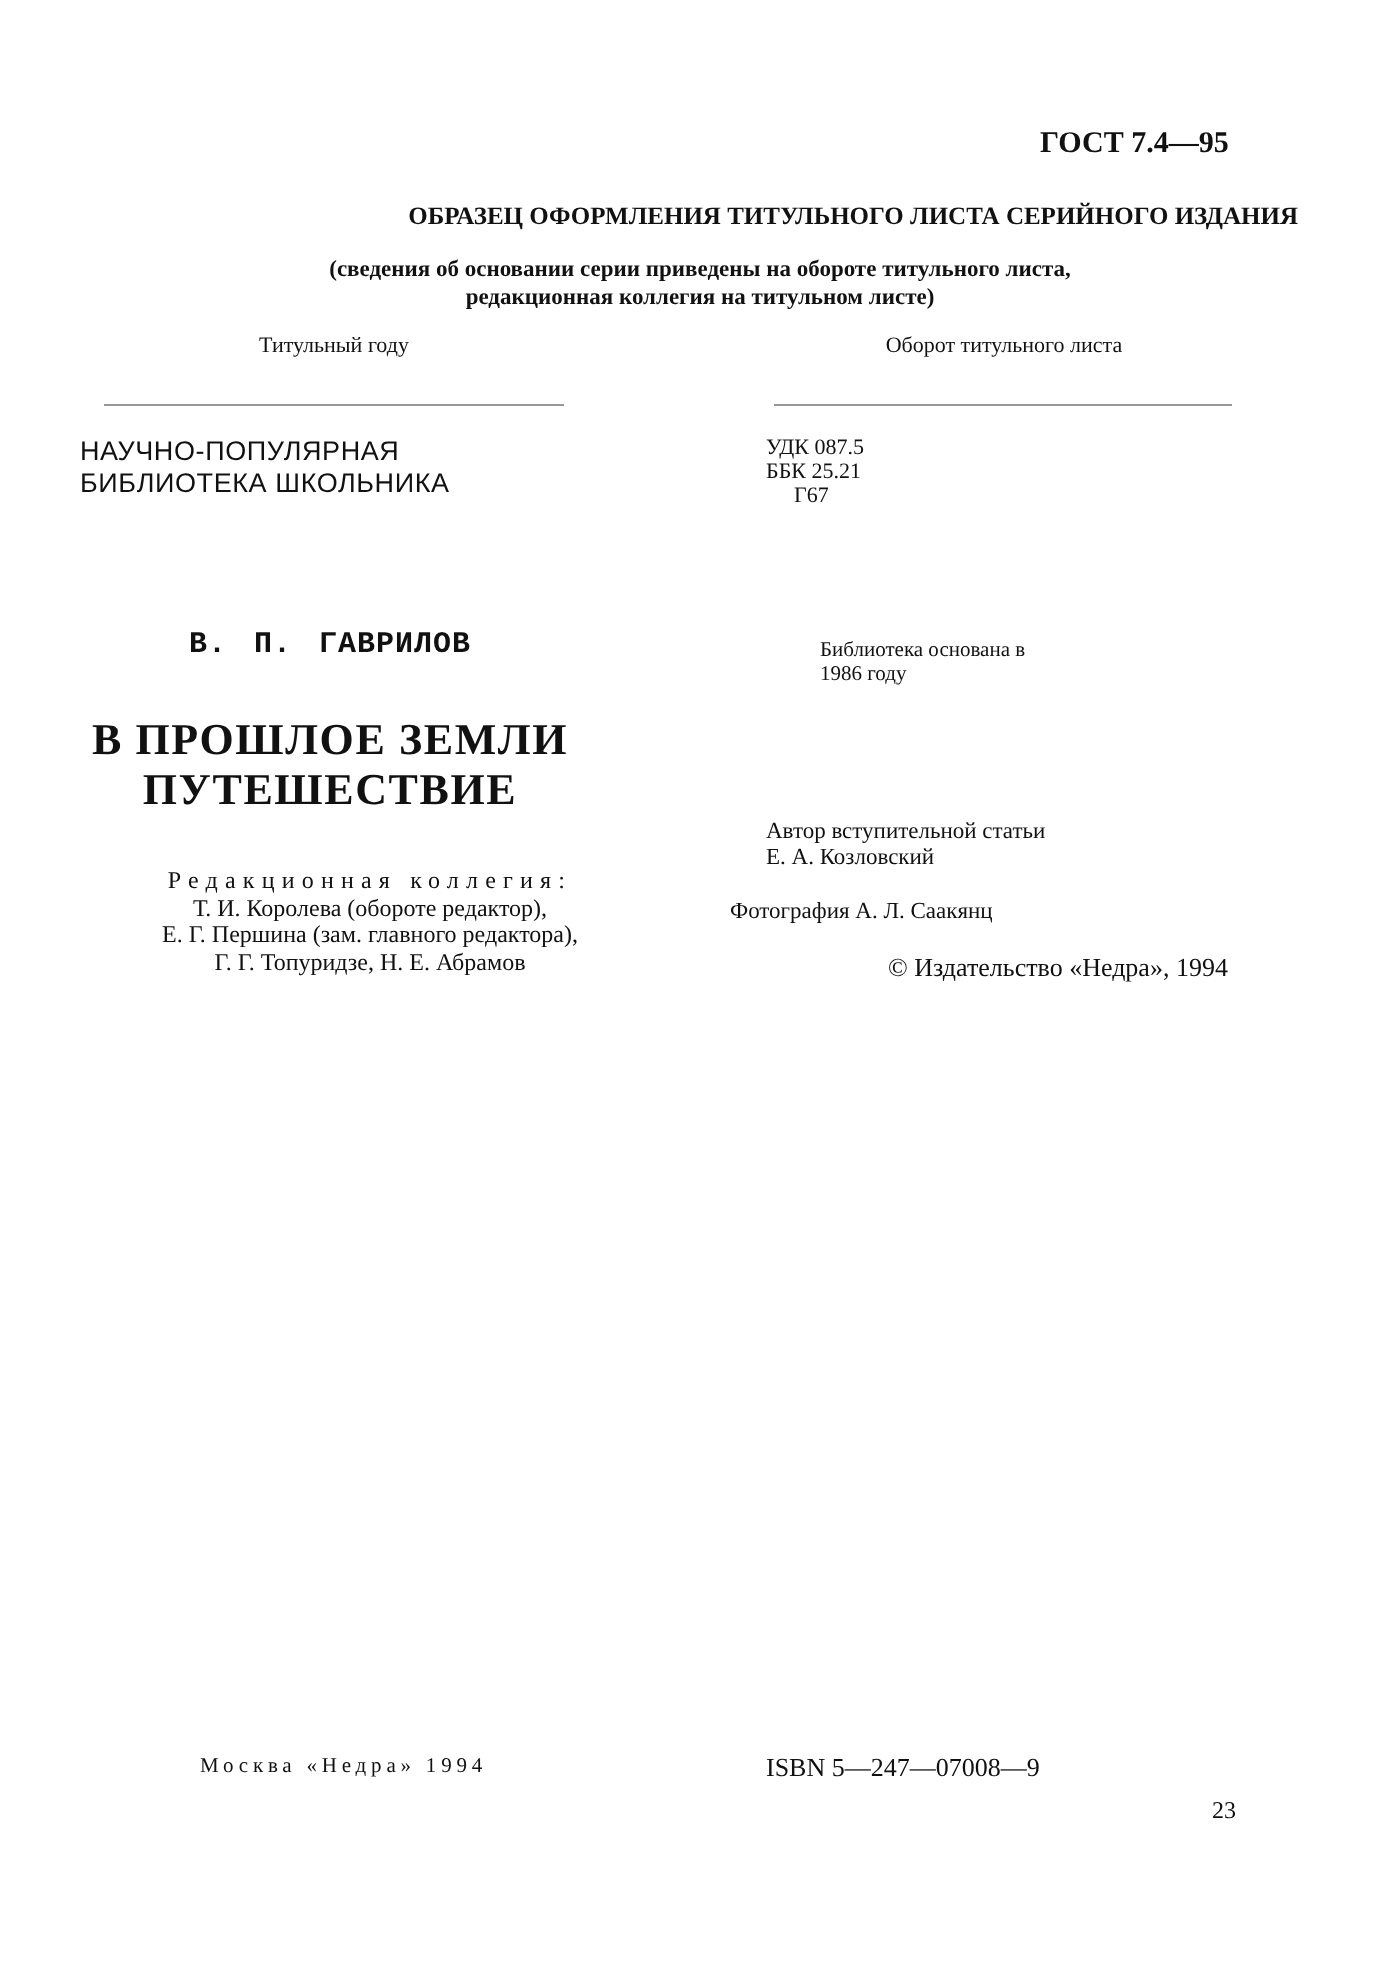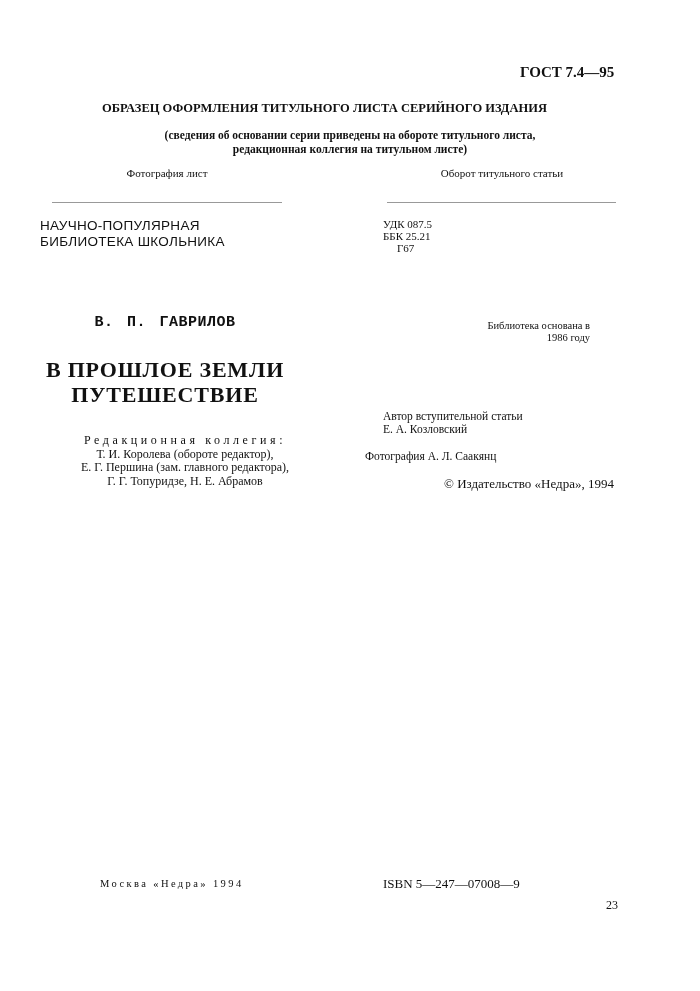--- a/index.html
+++ b/index.html
@@ -2,56 +2,56 @@
 <html><head>
 <meta charset="utf-8">
 <style>
   html, body { margin: 0; padding: 0; background: #ffffff; }
   body {
     width: 700px; height: 991px; position: relative; overflow: hidden;
     font-family: "Liberation Serif", "DejaVu Serif", serif; color: #111;
   }
   .abs { position: absolute; }
   #gost { left: 520px; top: 64px; font-size: 15px; font-weight: bold; }
-  #main-heading { left: 0; width: 649px; top: 101px; font-size: 12.5px; font-weight: bold; text-align: center; }
+  #main-heading { left: 0; width: 649px; top: 101px; font-size: 12.5px; font-weight: bold; text-align: right; }
   #sub-heading { left: 0; width: 700px; top: 128px; font-size: 11.5px; font-weight: bold; text-align: center; line-height: 14px; }
   #label-left { left: 52px; width: 230px; top: 167px; font-size: 11px; text-align: center; }
   #label-right { left: 387px; width: 230px; top: 167px; font-size: 11px; text-align: center; }
   .rule { height: 1px; background: #999; top: 202px; }
   #rule-left { left: 52px; width: 230px; }
   #rule-right { left: 387px; width: 229px; }
   #series { left: 40px; width: 250px; top: 218px; font-family: "Liberation Sans", sans-serif; font-size: 13.5px; text-align: left; line-height: 16px; letter-spacing: 0.3px; }
   #udk { left: 383px; top: 218px; font-size: 11px; line-height: 12px; }
   #udk .l3 { padding-left: 14px; }
   #author { left: 40px; width: 250px; top: 314px; font-size: 15px; font-weight: bold; text-align: center; word-spacing: 4px; letter-spacing: 0.5px; font-family: Liberation Mono, monospace; }
   #title { left: 40px; width: 250px; top: 357px; font-size: 22px; font-weight: bold; text-align: center; line-height: 25px; letter-spacing: 0.8px; }
   #board { left: 30px; width: 310px; top: 434px; font-size: 12px; text-align: center; line-height: 13.5px; }
   #board .spaced { letter-spacing: 3.6px; }
-  #founded { left: 410px; width: 180px; top: 320px; font-size: 10.5px; text-align: right; line-height: 12px; }
+  #founded { left: 410px; width: 180px; top: 320px; font-size: 10.5px; text-align: left; line-height: 12px; }
   #intro { left: 383px; top: 410px; font-size: 11.5px; line-height: 13px; }
   #photo { left: 365px; top: 450px; font-size: 11.5px; }
   #copyright { left: 444px; top: 476px; font-size: 13px; }
   #city { left: 100px; top: 878px; font-size: 10.5px; letter-spacing: 2.4px; }
   #isbn { left: 383px; top: 876px; font-size: 13px; }
   #page-num { left: 606px; top: 898px; font-size: 12px; }
 </style>
 </head>
 <body>
 
 <div id="gost" class="abs">ГОСТ 7.4—95</div>
 
 <div id="main-heading" class="abs">ОБРАЗЕЦ ОФОРМЛЕНИЯ ТИТУЛЬНОГО ЛИСТА СЕРИЙНОГО ИЗДАНИЯ</div>
 
 <div id="sub-heading" class="abs">
   <div>(сведения об основании серии приведены на обороте титульного листа,</div>
   <div>редакционная коллегия на титульном листе)</div>
 </div>
 
-<div id="label-left" class="abs">Фотография лист</div>
-<div id="label-right" class="abs">Оборот титульного статьи</div>
+<div id="label-left" class="abs">Титульный году</div>
+<div id="label-right" class="abs">Оборот титульного листа</div>
 
 <div id="rule-left" class="abs rule"></div>
 <div id="rule-right" class="abs rule"></div>
 
 <div id="series" class="abs">
   <div>НАУЧНО-ПОПУЛЯРНАЯ</div>
   <div>БИБЛИОТЕКА ШКОЛЬНИКА</div>
 </div>
 
 <div id="udk" class="abs">

